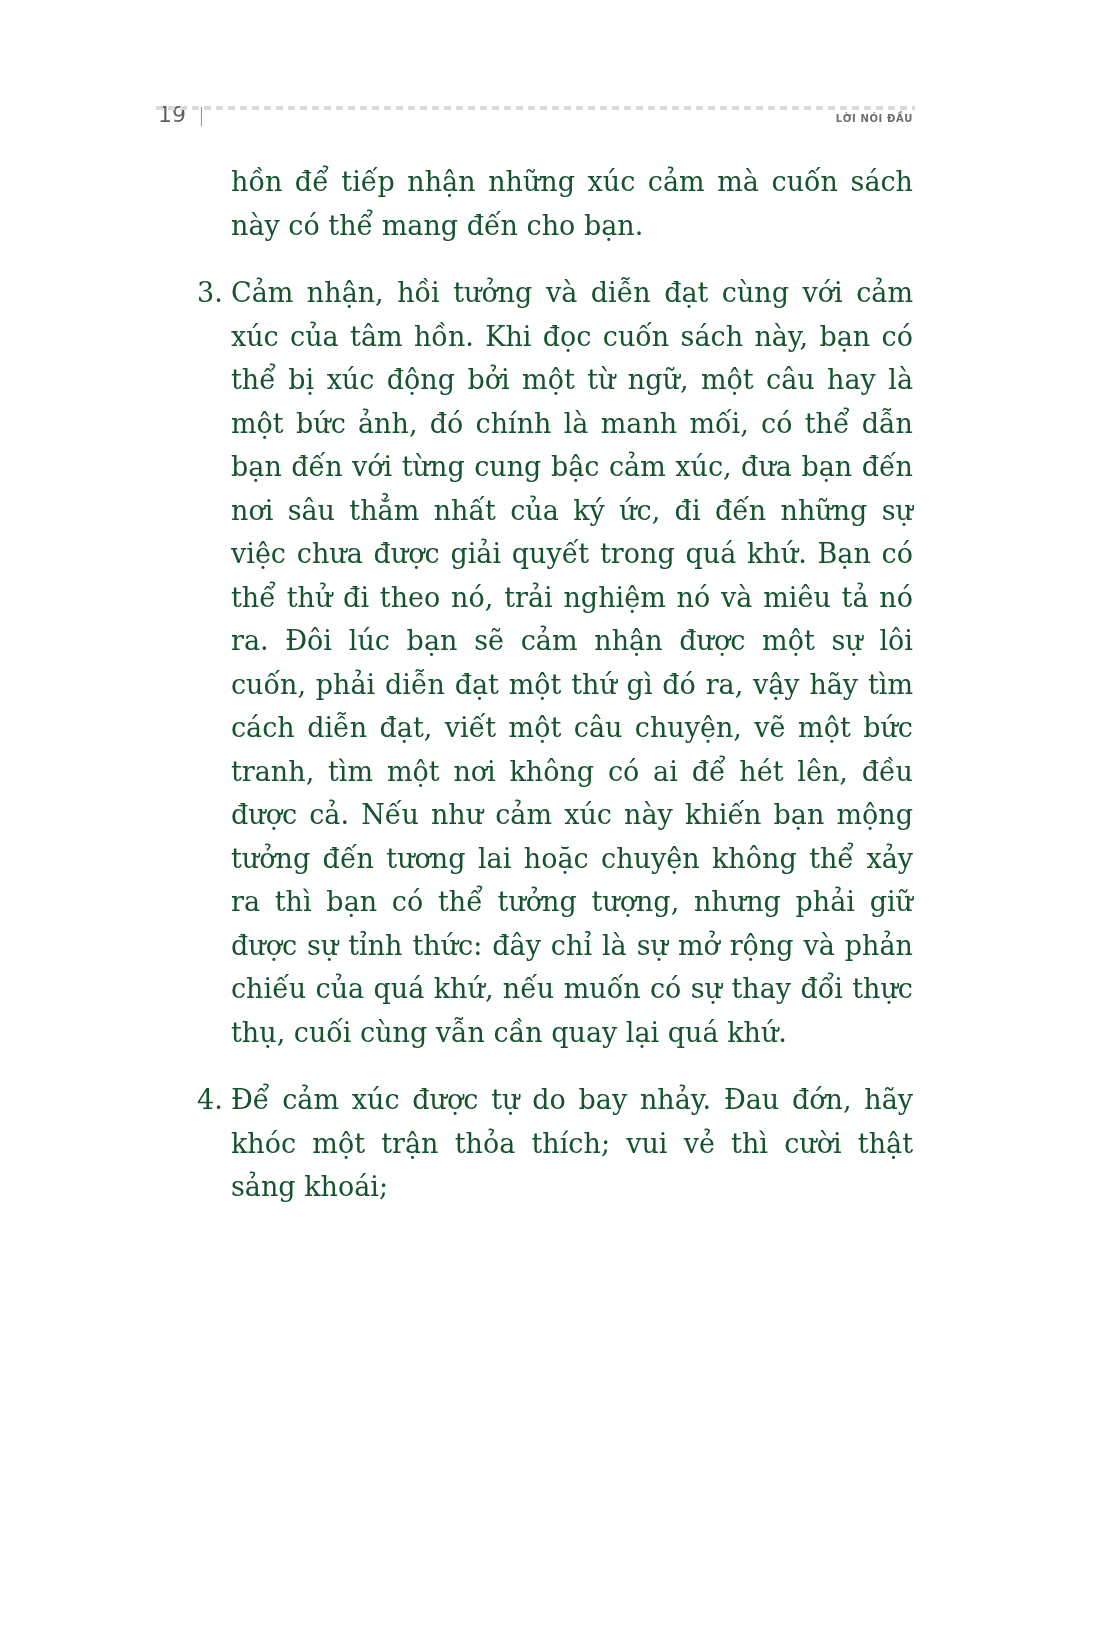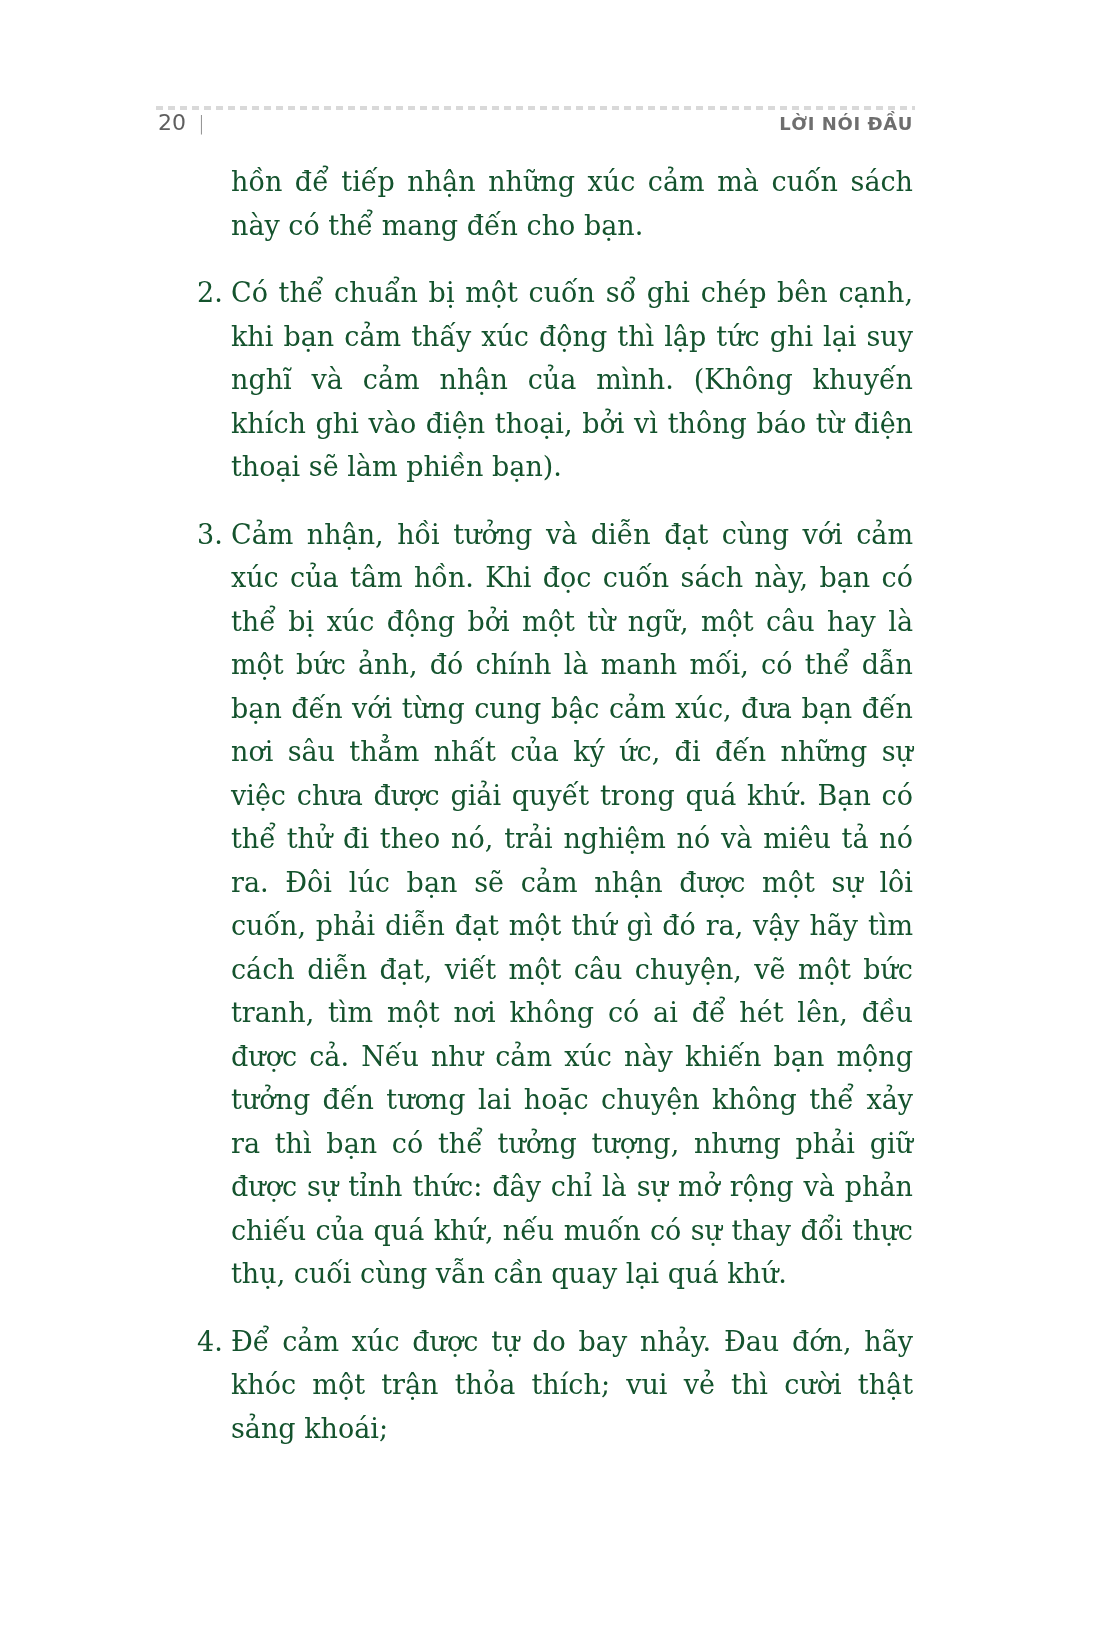--- a/index.html
+++ b/index.html
@@ -35,21 +35,21 @@
   .page-num {
     font-size: 22px;
     color: #5f5f5f;
   }
   .page-num-sep {
     font-size: 20px;
     color: #8a8a8a;
     font-weight: 300;
   }
   .running-title {
-    font-size: 18px;
+    font-size: 10px;
     font-weight: 700;
     letter-spacing: 0.6px;
     color: #6e6e6e;
     margin-top: 43px;
   }
   .header-rule {
     position: absolute;
     left: 156px;
     right: 204px;
     top: 106px;
@@ -89,35 +89,32 @@
     text-indent: 0;
   }
 </style>
 </head>
 <body>
 
 <div class="page">
 
   <div class="header">
     <div class="page-num-wrap">
-      <span class="page-num">20</span>
+      <span class="page-num">19</span>
       <span class="page-num-sep">|</span>
     </div>
     <div class="running-title">LỜI NÓI ĐẦU</div>
   </div>
 
   <div class="header-rule"></div>
 
   <div class="body-text">
 
     <p class="para">hồn để tiếp nhận những xúc cảm mà cuốn sách này có thể mang đến cho bạn.</p>
 
-    <p class="list-item">
-      <span class="item-num">2.</span><span>Có thể chuẩn bị một cuốn sổ ghi chép bên cạnh, khi bạn cảm thấy xúc động thì lập tức ghi lại suy nghĩ và cảm nhận của mình. (Không khuyến khích ghi vào điện thoại, bởi vì thông báo từ điện thoại sẽ làm phiền bạn).</span>
-    </p>
 
     <p class="list-item">
       <span class="item-num">3.</span><span>Cảm nhận, hồi tưởng và diễn đạt cùng với cảm xúc của tâm hồn. Khi đọc cuốn sách này, bạn có thể bị xúc động bởi một từ ngữ, một câu hay là một bức ảnh, đó chính là manh mối, có thể dẫn bạn đến với từng cung bậc cảm xúc, đưa bạn đến nơi sâu thẳm nhất của ký ức, đi đến những sự việc chưa được giải quyết trong quá khứ. Bạn có thể thử đi theo nó, trải nghiệm nó và miêu tả nó ra. Đôi lúc bạn sẽ cảm nhận được một sự lôi cuốn, phải diễn đạt một thứ gì đó ra, vậy hãy tìm cách diễn đạt, viết một câu chuyện, vẽ một bức tranh, tìm một nơi không có ai để hét lên, đều được cả. Nếu như cảm xúc này khiến bạn mộng tưởng đến tương lai hoặc chuyện không thể xảy ra thì bạn có thể tưởng tượng, nhưng phải giữ được sự tỉnh thức: đây chỉ là sự mở rộng và phản chiếu của quá khứ, nếu muốn có sự thay đổi thực thụ, cuối cùng vẫn cần quay lại quá khứ.</span>
     </p>
 
     <p class="list-item">
       <span class="item-num">4.</span><span>Để cảm xúc được tự do bay nhảy. Đau đớn, hãy khóc một trận thỏa thích; vui vẻ thì cười thật sảng khoái;</span>
     </p>
 
   </div>

